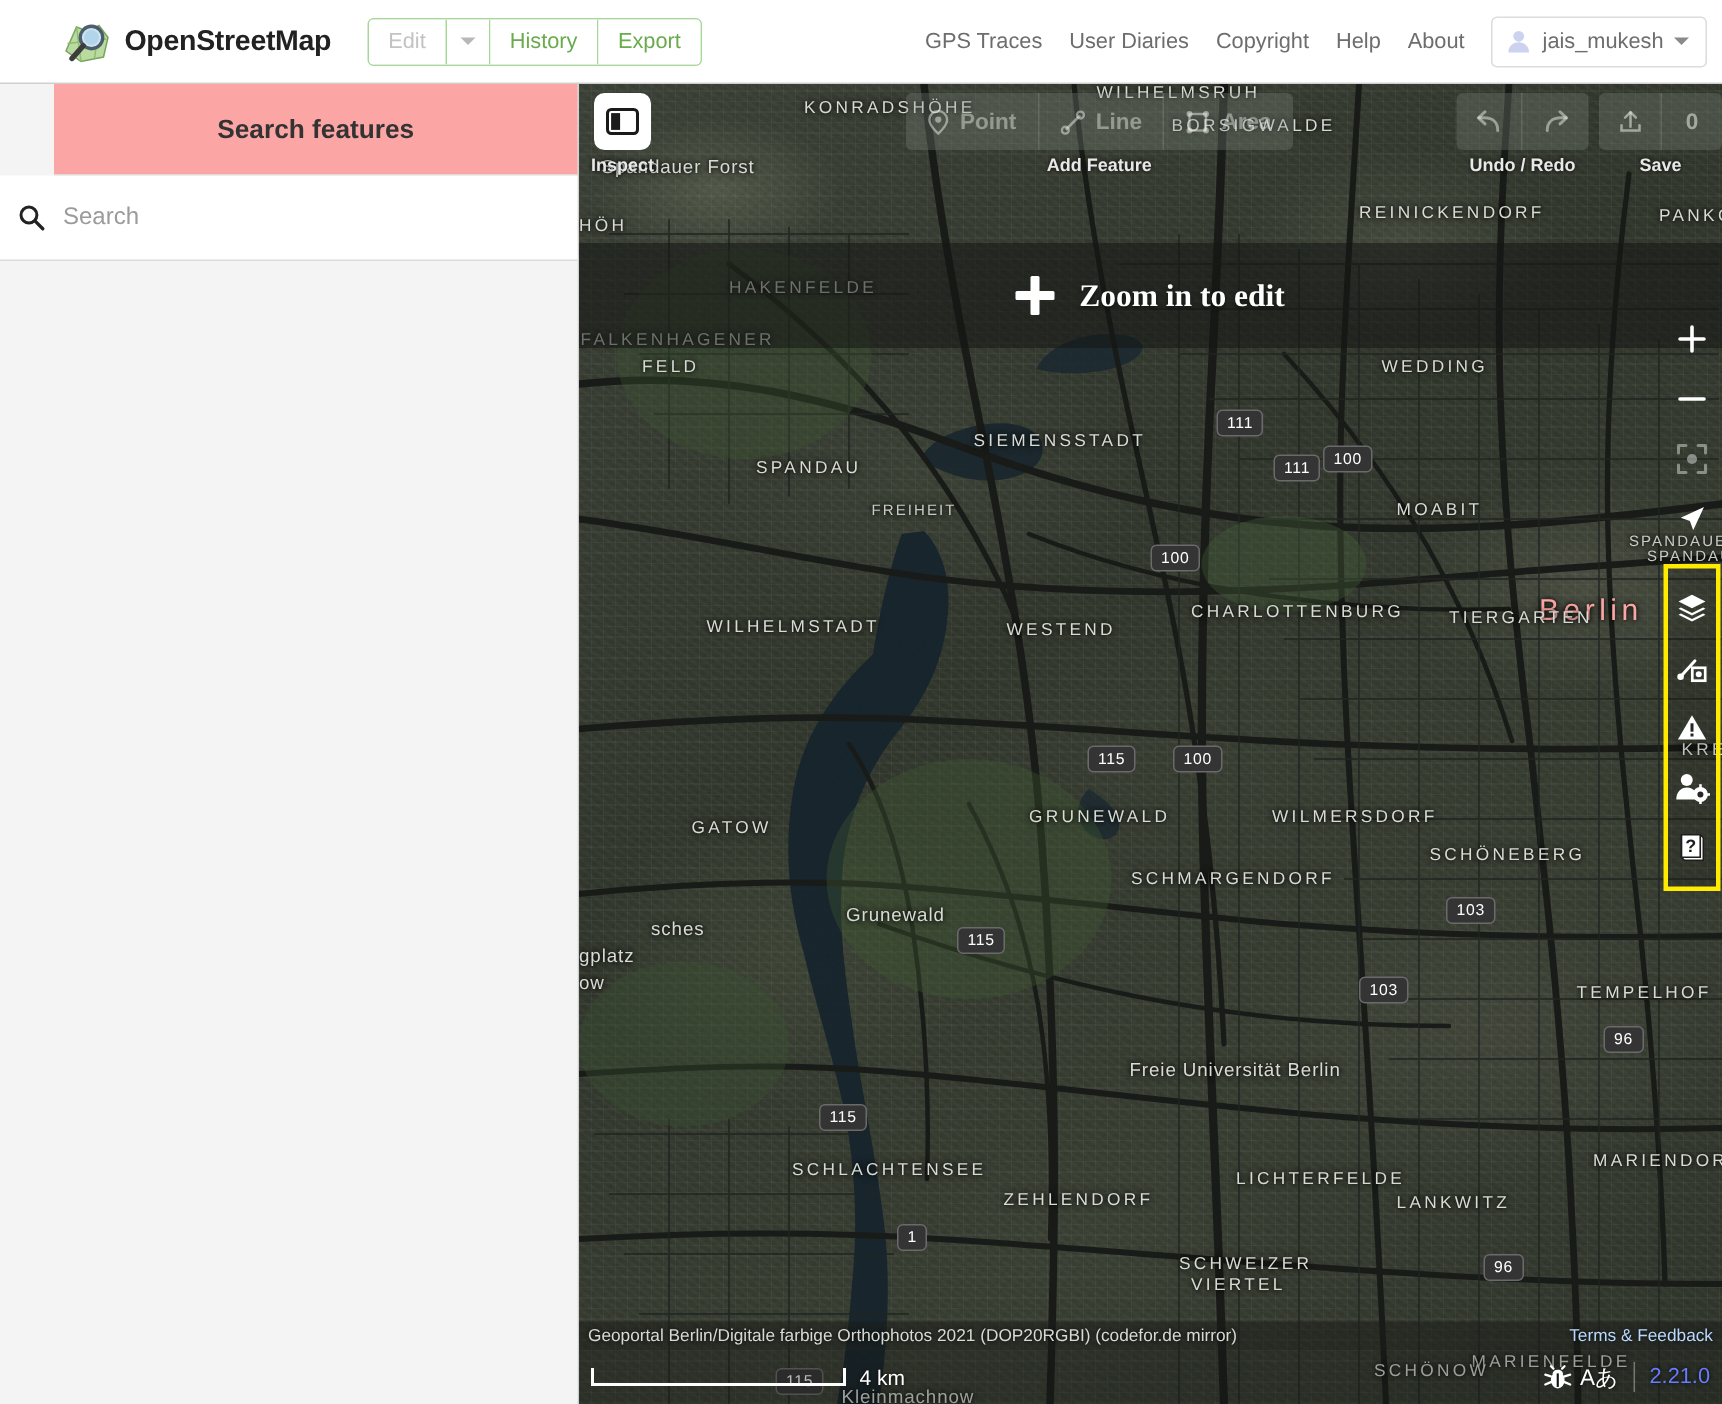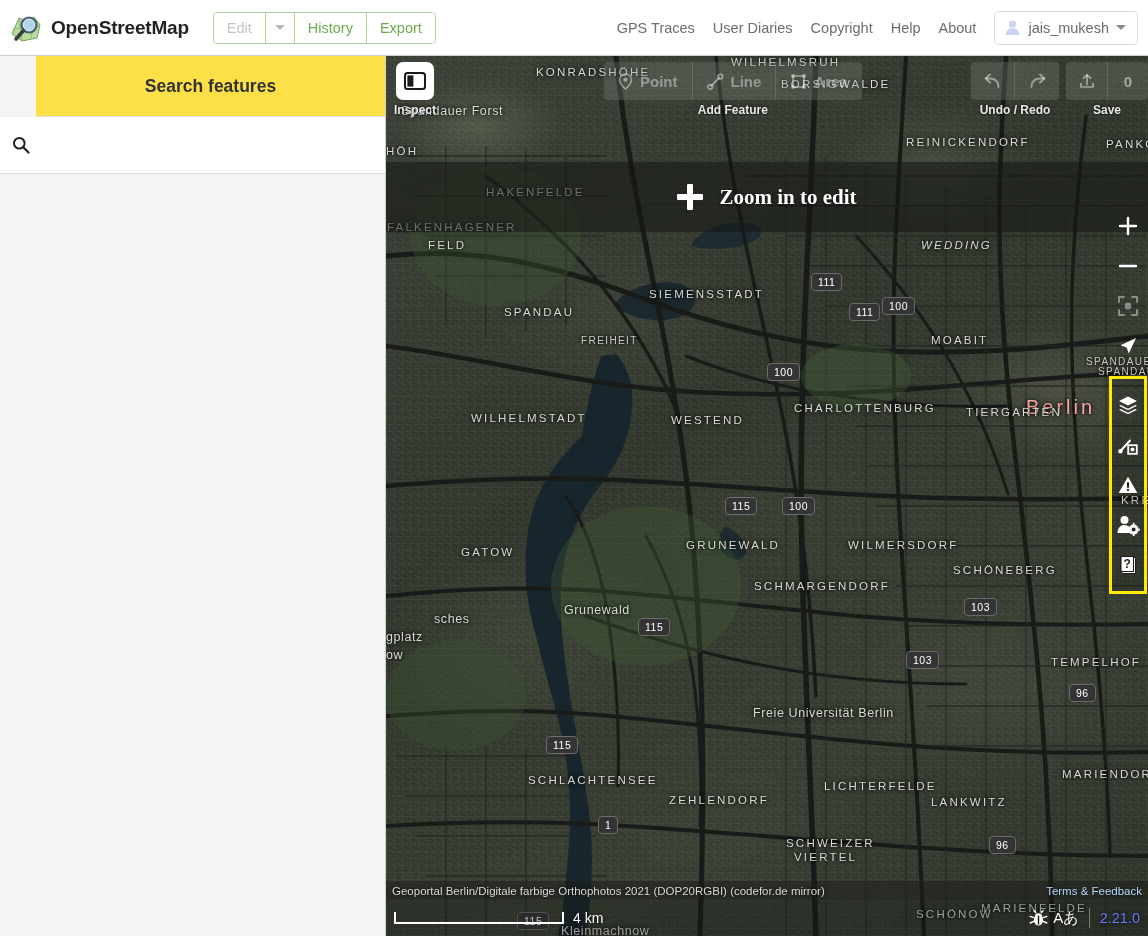--- a/index.html
+++ b/index.html
@@ -8,21 +8,21 @@
     overflow: hidden;
     font-family: "Liberation Sans", sans-serif;
     background: #fff;
   }
   #app { position: relative; width: 1148px; height: 936px; }
 
   
   #header {
     position: absolute; top: 0; left: 0; width: 1148px; height: 56px;
     background: #fff; border-bottom: 1px solid #cfcfcf;
-    display: flex; align-items: center; z-index: 60;
+    display: flex; align-items: center; z-index: 60; padding-left: 32px;
   }
   .brand { display: flex; align-items: center; margin-left: 10px; }
   .brand-logo { width: 32px; height: 32px; position: relative; flex: 0 0 auto; }
   .brand-name {
     font-size: 19px; font-weight: bold; color: #222; margin-left: 9px;
     letter-spacing: -0.2px;
   }
   .btn-group {
     display: flex; margin-left: 24px; border: 1px solid #a9d79b;
     border-radius: 4px; overflow: hidden; height: 32px;
@@ -53,21 +53,21 @@
   }
   .user-name { font-size: 14.5px; color: #6d6d6d; }
   .avatar-ic { width: 17px; height: 17px; position: relative; }
 
   
   #sidebar {
     position: absolute; top: 56px; left: 0; width: 386px; height: 880px;
     background: #f4f4f4; border-right: 1px solid #cfcfcf; z-index: 50;
   }
   .sb-head {
-    height: 61px; background: #fde047; display: flex;
+    height: 61px; background: #fca5a5; display: flex;
     align-items: center; justify-content: center;
     border-bottom: 1px solid #dcdcdc;
     margin-left: 36px;
   }
   .sb-title { font-size: 17.5px; font-weight: bold; color: #333; }
   .sb-search {
     height: 57px; background: #fff; display: flex; align-items: center;
     padding-left: 12px; border-bottom: 1px solid #dcdcdc;
   }
   .sb-search .srch-ic { width: 18px; height: 18px; flex: 0 0 auto; }
@@ -313,20 +313,21 @@
     <div class="sb-head">
       <div class="sb-title">Search features</div>
     </div>
     <div class="sb-search">
       <span class="srch-ic">
         <svg width="18" height="18" viewBox="0 0 18 18">
           <circle cx="7.3" cy="7.3" r="5.3" fill="none" stroke="#222" stroke-width="2"></circle>
           <path d="M11.3 11.3 L16.5 16.5" stroke="#222" stroke-width="2.2" stroke-linecap="round"></path>
         </svg>
       </span>
+      <input type="text" placeholder="Search" style="">
     </div>
     <div class="sb-results"></div>
   </div>
 
   <div id="map">
     <div class="sat"></div>
     <div class="sat-noise"></div>
     <div class="urban"></div>
 
     <svg class="mapvec" viewBox="0 0 762 880">
@@ -386,21 +387,21 @@
       </g>
     </svg>
 
     <div id="map-labels">
         <div class="mlabel city" style="left: 640px; top: 340px;">Berlin</div>
         <div class="mlabel" style="left: 150px; top: 10px;">KONRADSHÖHE</div>
         <div class="mlabel" style="left: 345px; top: 0px;">WILHELMSRUH</div>
         <div class="mlabel" style="left: 395px; top: 22px;">BORSIGWALDE</div>
         <div class="mlabel" style="left: 520px; top: 80px;">REINICKENDORF</div>
         <div class="mlabel" style="left: 720px; top: 82px;">PANKO</div>
-        <div class="mlabel" style="left: 535px; top: 183px; font-style: italic;">WEDDING</div>
+        <div class="mlabel" style="left: 535px; top: 183px;">WEDDING</div>
         <div class="mlabel" style="left: 263px; top: 232px;">SIEMENSSTADT</div>
         <div class="mlabel" style="left: 118px; top: 250px;">SPANDAU</div>
         <div class="mlabel small" style="left: 195px; top: 279px;">FREIHEIT</div>
         <div class="mlabel" style="left: 545px; top: 278px;">MOABIT</div>
         <div class="mlabel small" style="left: 712px; top: 310px;">SPANDAUER VORSTADT</div>
         <div class="mlabel" style="left: 408px; top: 346px;">CHARLOTTENBURG</div>
         <div class="mlabel" style="left: 580px; top: 350px;">TIERGARTEN</div>
         <div class="mlabel" style="left: 85px; top: 356px;">WILHELMSTADT</div>
         <div class="mlabel" style="left: 285px; top: 358px;">WESTEND</div>
         <div class="mlabel" style="left: 1px; top: 165px;">FALKENHAGENER</div>

